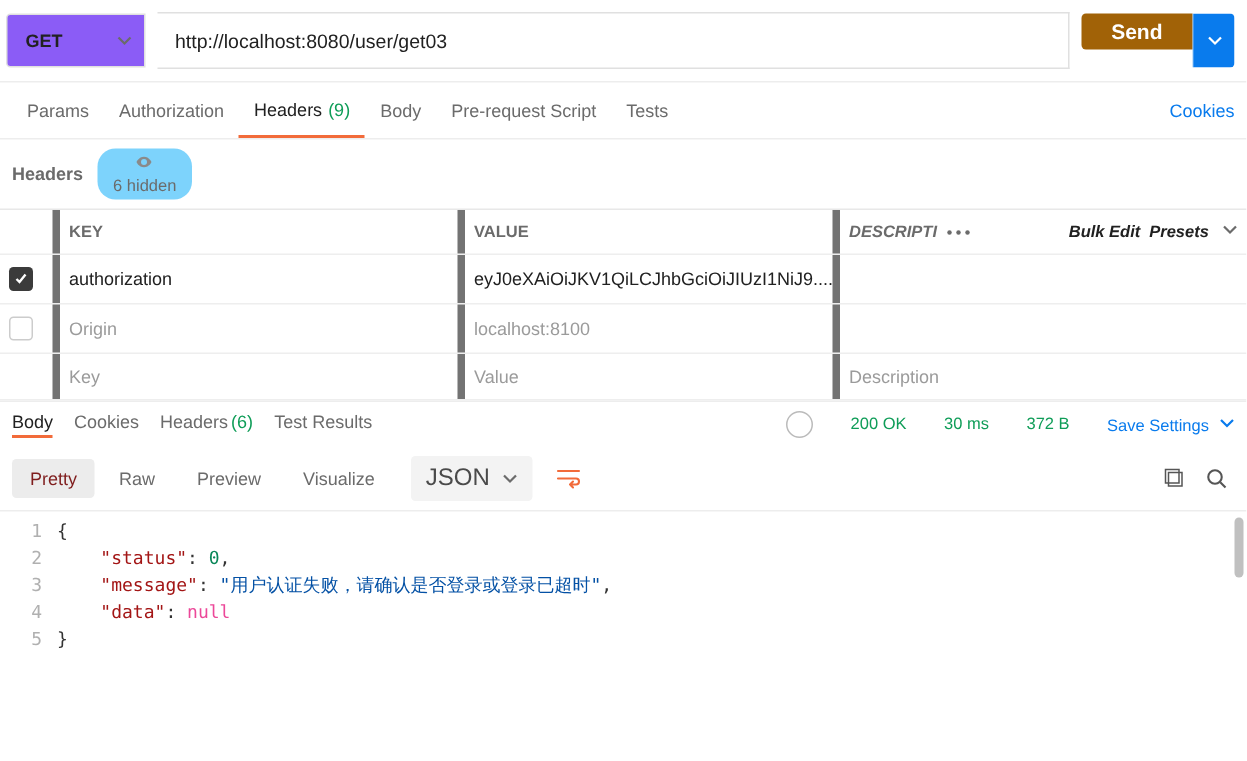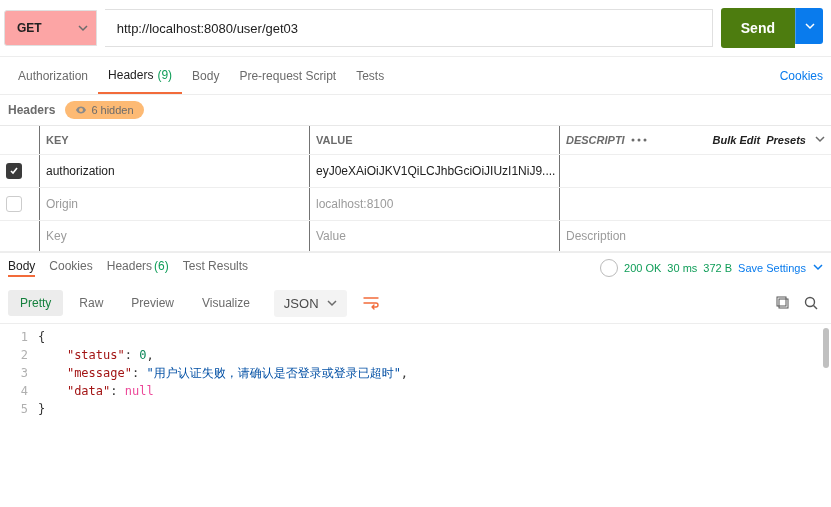--- a/index.html
+++ b/index.html
@@ -1,60 +1,60 @@
 <!DOCTYPE html>
 <html><head>
 <meta charset="utf-8">
 <style>
   * { box-sizing: border-box; margin: 0; padding: 0; }
   body { font-family: -apple-system, BlinkMacSystemFont, "Segoe UI", Arial, sans-serif; font-size: 12px; color: #212121; width: 831px; background: #fff; }
   .top-bar { display: flex; align-items: center; gap: 8px; padding: 8px 8px 8px 4px; border-bottom: 1px solid #ededed; }
-  .method-select { display: flex; align-items: center; height: 36px; border: 1px solid #e0e0e0; border-radius: 3px 0 0 3px; background: #fca5a5; padding: 0 8px 0 12px; font-weight: 600; gap: 36px; }
+  .method-select { display: flex; align-items: center; height: 36px; border: 1px solid #e0e0e0; border-radius: 3px 0 0 3px; background: #8b5cf6; padding: 0 8px 0 12px; font-weight: 600; gap: 36px; }
   .chev { width: 10px; height: 10px; display: inline-flex; align-items: center; justify-content: center; }
   .chev svg { display: block; }
   .url-input { flex: 1; height: 38px; border: 1px solid #e0e0e0; border-left: none; padding: 0 12px; font-size: 13px; color: #212121; outline: none; }
   .send-wrap { display: flex; }
-  .send-btn { height: 40px; background: #4d7c0f; color: #fff; font-weight: 600; font-size: 14px; border: none; padding: 0 20px; border-radius: 3px 0 0 3px; cursor: pointer; }
+  .send-btn { height: 24px; background: #a16207; color: #fff; font-weight: 600; font-size: 14px; border: none; padding: 0 20px; border-radius: 3px 0 0 3px; cursor: pointer; }
   .send-drop { height: 36px; width: 28px; background: #097bed; border: none; border-left: 1px solid rgba(255,255,255,0.25); border-radius: 0 3px 3px 0; display: flex; align-items: center; justify-content: center; cursor: pointer; }
   .tabs-row { display: flex; align-items: center; padding: 0 8px; border-bottom: 1px solid #ededed; height: 38px; }
   .tab { padding: 0 10px; height: 100%; display: flex; align-items: center; color: #6b6b6b; font-size: 12px; cursor: pointer; }
   .tab.active { color: #212121; border-bottom: 2px solid #f26b3a; }
   .tab .count { color: #0f9d58; margin-left: 4px; }
   .tabs-row .spacer { flex: 1; }
   .link-blue { color: #097bed; cursor: pointer; }
   .sub-row { display: flex; align-items: center; padding: 6px 8px; gap: 10px; }
   .sub-row .label { color: #6b6b6b; font-weight: 600; }
-  .pill { background: #fdba74; border-radius: 12px; padding: 3px 10px; font-size: 11px; color: #6b6b6b; display: flex; align-items: center; gap: 4px; cursor: pointer; }
+  .pill { background: #7dd3fc; border-radius: 12px; padding: 3px 10px; font-size: 11px; color: #6b6b6b; display: flex; align-items: center; gap: 4px; cursor: pointer; flex-direction: column; }
   .eye svg { display: block; }
   .htable { border-top: 1px solid #e8e8e8; }
   .hrow { display: grid; grid-template-columns: 40px 270px 250px 1fr; border-bottom: 1px solid #eee; }
   .hrow.header { font-size: 11px; color: #6b6b6b; font-weight: 600; background: #fff; }
-  .hrow > div { padding: 8px 6px; border-right: 1px solid #737373; display: flex; align-items: center; gap: 6px; overflow: hidden; white-space: nowrap; text-overflow: ellipsis; }
+  .hrow > div { padding: 8px 6px; border-right: 5px solid #737373; display: flex; align-items: center; gap: 6px; overflow: hidden; white-space: nowrap; text-overflow: ellipsis; }
   .hrow > div:last-child { border-right: none; }
   .cb { width: 16px; height: 16px; border-radius: 3px; display: inline-flex; align-items: center; justify-content: center; }
   .cb.on { background: #3b3b3b; }
   .cb.off { border: 1px solid #ccc; }
   .desc-head { display: flex; align-items: center; gap: 8px; font-style: italic; }
   .dots svg { display: block; }
   .hd-link { color: #212121; font-weight: 600; cursor: pointer; }
   .preset-chev { margin-left: 6px; }
   .placeholder { color: #9b9b9b; }
   .resp-bar { display: flex; align-items: center; padding: 6px 8px; border-top: 1px solid #ededed; }
   .resp-bar .rtabs { display: flex; gap: 14px; }
   .resp-bar .rtab { color: #6b6b6b; cursor: pointer; }
   .resp-bar .rtab.active { color: #212121; border-bottom: 2px solid #f26b3a; padding-bottom: 2px; }
   .resp-bar .rtab .count { color: #0f9d58; margin-left: 2px; }
   .resp-bar .spacer { flex: 1; }
-  .resp-meta { display: flex; align-items: center; gap: 6px; font-size: 11px; }
+  .resp-meta { display: flex; align-items: center; gap: 25px; font-size: 11px; }
   .globe { width: 18px; height: 18px; border: 1px solid #bbb; border-radius: 50%; position: relative; display: inline-block; }
   .stat-ok { color: #0f9d58; }
   .view-bar { display: flex; align-items: center; padding: 6px 8px; gap: 4px; border-bottom: 1px solid #ededed; }
   .vtab { padding: 6px 12px; color: #6b6b6b; font-size: 12px; cursor: pointer; border-radius: 3px; }
-  .vtab.active { background: #ececec; color: #15803d; }
-  .json-sel { display: flex; align-items: center; gap: 8px; padding: 6px 10px; background: #f3f3f3; border-radius: 3px; margin-left: 8px; color: #4a4a4a; cursor: pointer; font-size: 13px; }
+  .vtab.active { background: #ececec; color: #7f1d1d; }
+  .json-sel { display: flex; align-items: center; gap: 8px; padding: 6px 10px; background: #f3f3f3; border-radius: 3px; margin-left: 8px; color: #4a4a4a; cursor: pointer; font-size: 16px; }
   .wrap-btn { width: 28px; height: 28px; display: flex; align-items: center; justify-content: center; border-radius: 3px; margin-left: 6px; cursor: pointer; color: #f26b3a; }
   .view-bar .spacer { flex: 1; }
   .icon-btn { width: 24px; height: 24px; display: flex; align-items: center; justify-content: center; cursor: pointer; color: #555; }
   .code-area { display: flex; position: relative; font-family: Menlo, Consolas, monospace; font-size: 12px; padding: 4px 0 40px 0; min-height: 150px; }
   .gutter { width: 38px; text-align: right; color: #b0b0b0; padding-right: 10px; user-select: none; }
   .gutter div { line-height: 18px; }
   .code { line-height: 18px; }
   .brace { color: #333; }
   .punc { color: #333; }
   .key { color: #a31515; }
@@ -83,20 +83,23 @@
       <span>
         <svg width="10" height="10" viewBox="0 0 10 10">
             <path d="M1 3l4 4 4-4" stroke="#fff" stroke-width="1.5" fill="none"></path>
           </svg>
       </span>
     </button>
   </div>
 </div>
 
 <div class="tabs-row">
+  <div class="tab">
+      <span>Params</span>
+    </div>
   <div class="tab">
       <span>Authorization</span>
     </div>
   <div class="tab active">
       <span>Headers</span>
       <span class="count">(9)</span>
     </div>
   <div class="tab">
       <span>Body</span>
     </div>

